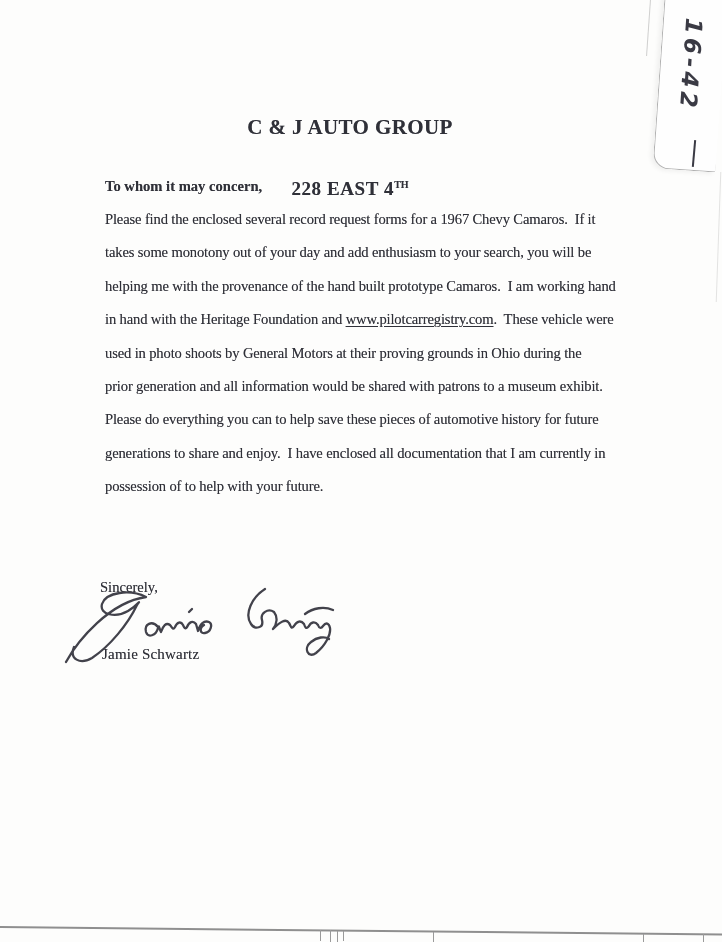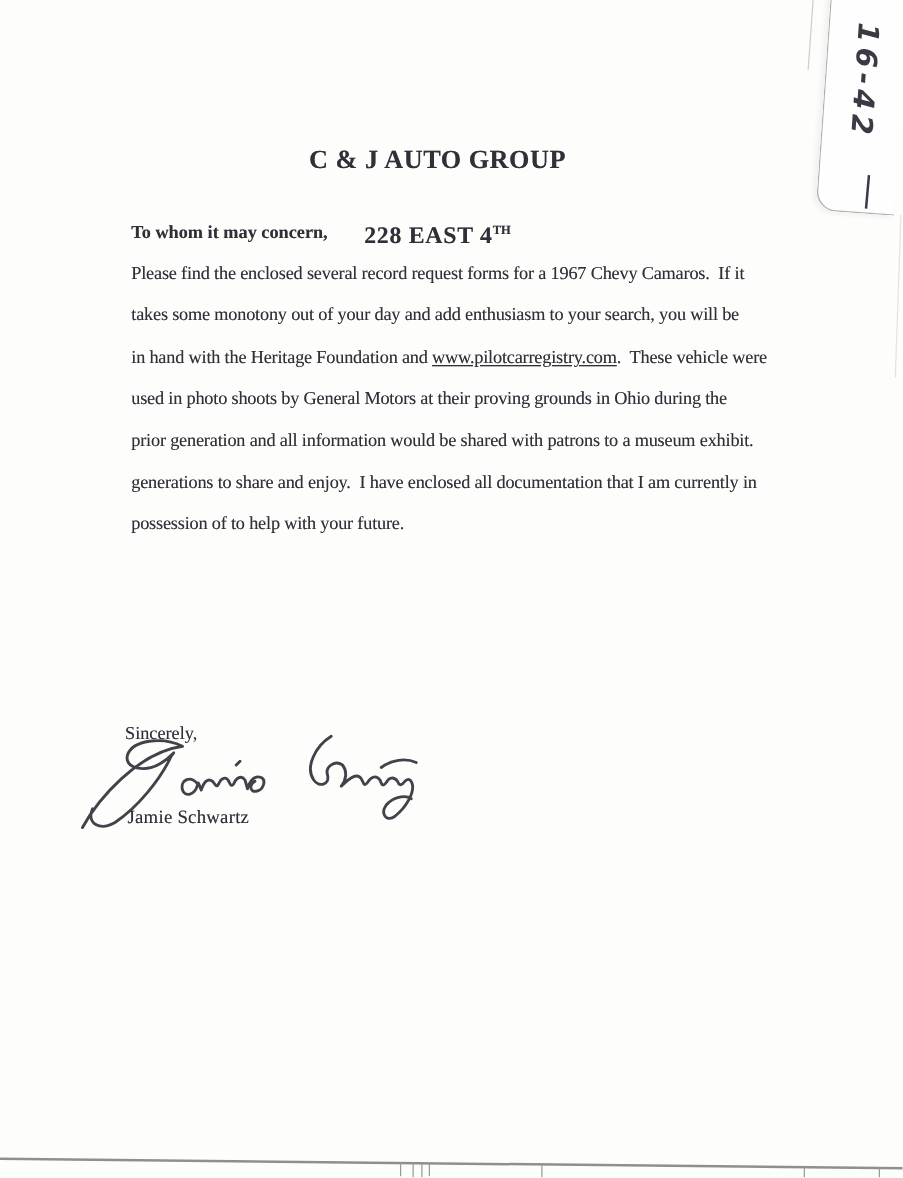--- a/index.html
+++ b/index.html
@@ -81,23 +81,25 @@
   <div class="letterhead">
     <div class="lh-line1">C &amp; J AUTO GROUP</div>
     <div class="lh-line2"><span>228 EAST 4</span><sup>TH</sup></div>
   </div>
 
   <div class="salutation">To whom it may concern,</div>
 
   <div class="body-lines">
       <div class="body-line">Please find the enclosed several record request forms for a 1967 Chevy Camaros.  If it</div>
       <div class="body-line">takes some monotony out of your day and add enthusiasm to your search, you will be</div>
+      <div class="body-line">helping me with the provenance of the hand built prototype Camaros.  I am working hand</div>
       <div class="body-line"><span>in hand with the Heritage Foundation and </span><span class="doc-link">www.pilotcarregistry.com</span><span>.  These vehicle were</span></div>
       <div class="body-line">used in photo shoots by General Motors at their proving grounds in Ohio during the</div>
       <div class="body-line">prior generation and all information would be shared with patrons to a museum exhibit.</div>
+      <div class="body-line">Please do everything you can to help save these pieces of automotive history for future</div>
       <div class="body-line">generations to share and enjoy.  I have enclosed all documentation that I am currently in</div>
       <div class="body-line">possession of to help with your future.</div>
     </div>
 
   <div class="valediction">Sincerely,</div>
 
   <svg class="signature-svg" width="290" height="92" viewBox="0 0 290 92" fill="none" stroke="#33333d" stroke-width="2.3" stroke-linecap="round" stroke-linejoin="round" opacity="0.92">
 
     <path d="M8,78 C20,56 52,18 88,13 C72,5 48,8 44,20 C41,31 58,34 70,27 C79,22 84,14 79,21 C70,40 52,62 34,74 C22,81 11,75 16,63"></path>
     <path d="M100,43 C94,36 86,40 88,48 C90,54 98,52 100,44 C101,40 101,44 103,48 C105,42 108,38 112,41 C114,43 115,47 117,43 C119,38 123,37 125,41 C126,43 127,46 129,43 C131,38 135,36 138,40 L140,47 C142,40 146,36 151,38 C155,40 153,48 147,49 C142,50 141,44 146,41"></path>

